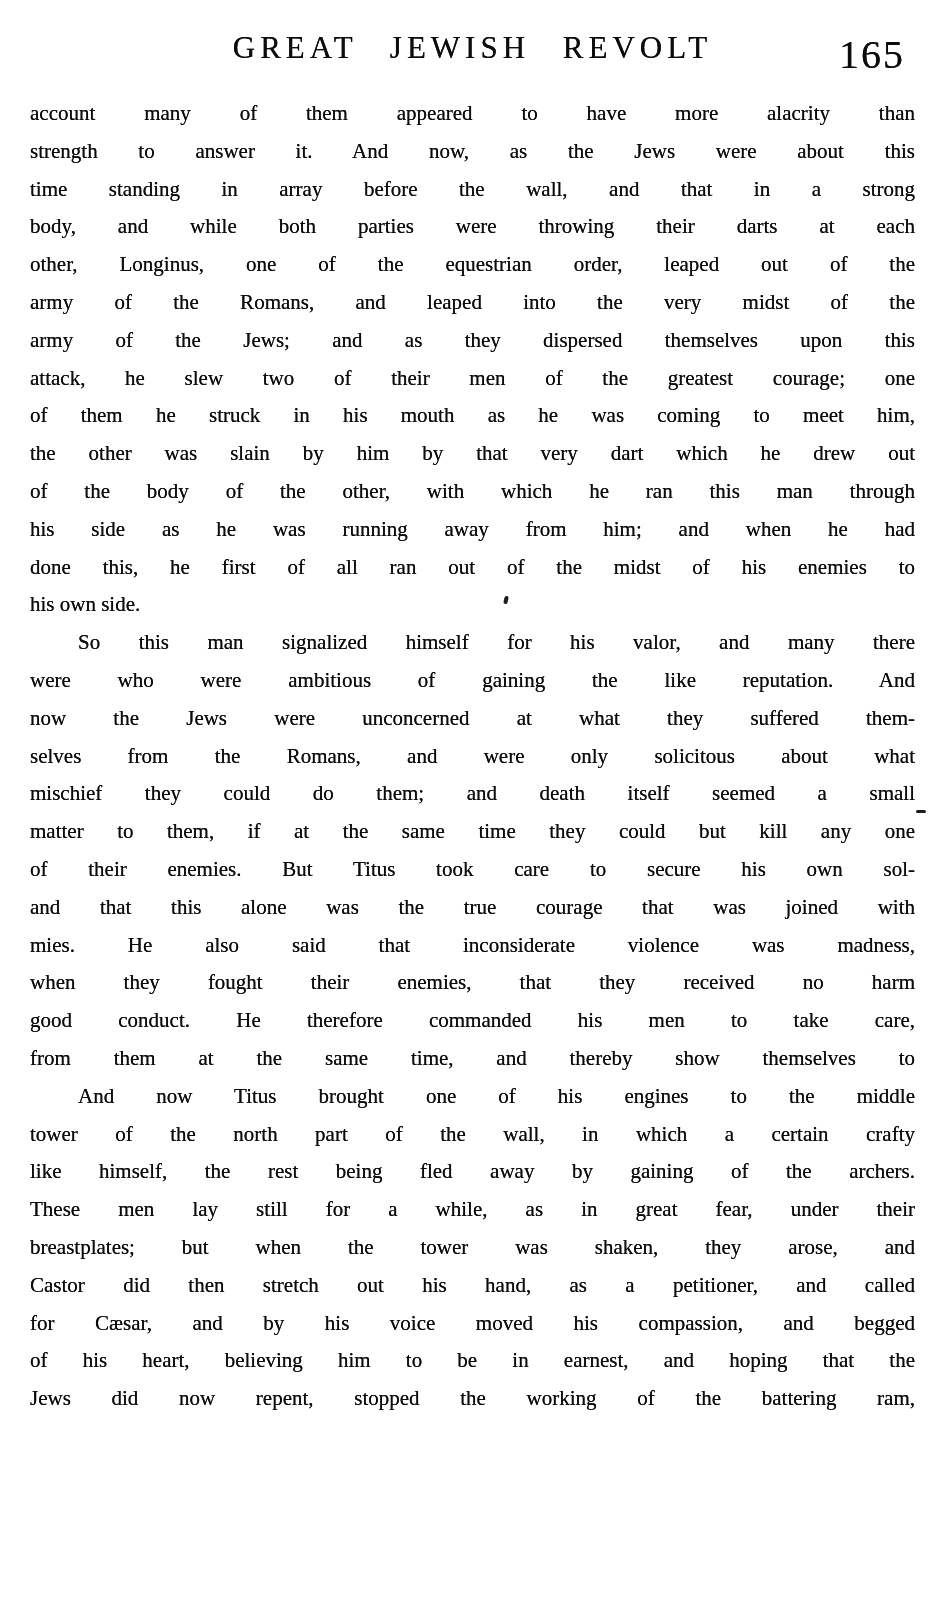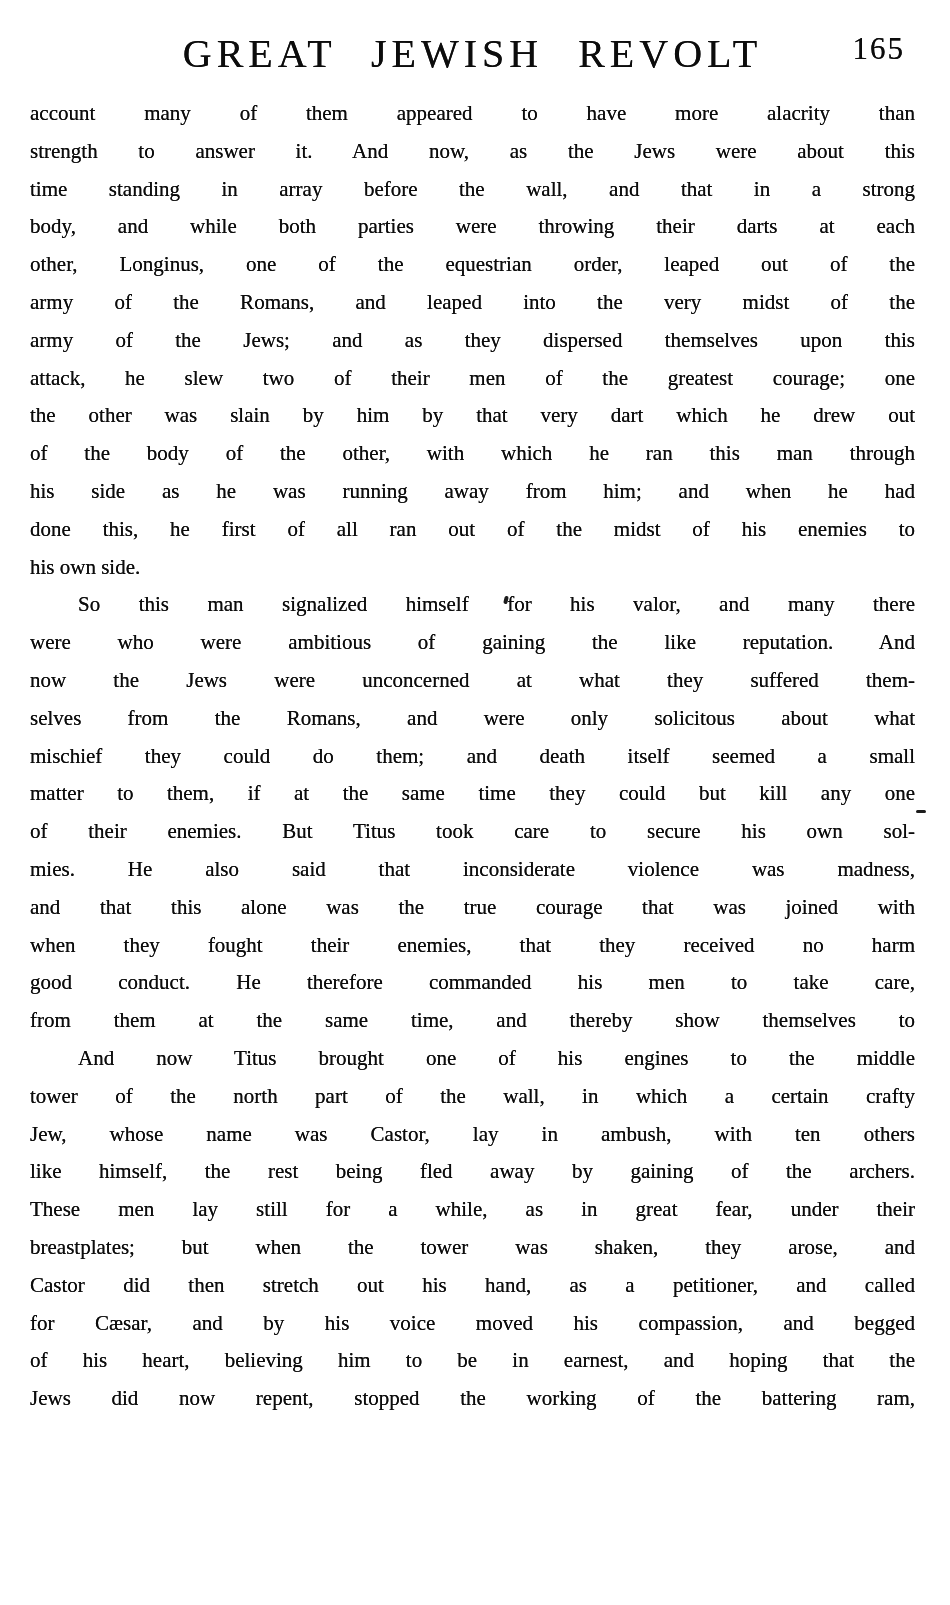--- a/index.html
+++ b/index.html
@@ -15,31 +15,31 @@
   .running-head {
     position: absolute;
     top: 30px;
     left: 30px;
     width: 885px;
     height: 40px;
   }
   .running-head .title {
     display: block;
     text-align: center;
-    font-size: 40px;
+    font-size: 31px;
     letter-spacing: 5px;
     word-spacing: 20px;
     white-space: nowrap;
     text-shadow: 0 0 0.6px rgba(0,0,0,0.85);
   }
   .running-head .pageno {
     position: absolute;
     right: 10px;
     top: 1px;
-    font-size: 31px;
+    font-size: 40px;
     letter-spacing: 2px;
     text-shadow: 0 0 0.6px rgba(0,0,0,0.85);
   }
   .body-text {
     position: absolute;
     top: 95px;
     left: 30px;
     width: 885px;
   }
   .paragraph { margin: 0; padding: 0; }
@@ -72,44 +72,44 @@
   <div class="body-text">
       <div class="paragraph">
         <div class="line">account many of them appeared to have more alacrity than</div>
         <div class="line">strength to answer it.  And now, as the Jews were about this</div>
         <div class="line">time standing in array before the wall, and that in a strong</div>
         <div class="line">body, and while both parties were throwing their darts at each</div>
         <div class="line">other, Longinus, one of the equestrian order, leaped out of the</div>
         <div class="line">army of the Romans, and leaped into the very midst of the</div>
         <div class="line">army of the Jews; and as they dispersed themselves upon this</div>
         <div class="line">attack, he slew two of their men of the greatest courage; one</div>
+        <div class="line">of them he struck in his mouth as he was coming to meet him,</div>
         <div class="line">the other was slain by him by that very dart which he drew out</div>
         <div class="line">of the body of the other, with which he ran this man through</div>
         <div class="line">his side as he was running away from him; and when he had</div>
         <div class="line">done this, he first of all ran out of the midst of his enemies to</div>
         <div class="line end">his own side.</div>
       </div>
       <div class="paragraph">
         <div class="line indent">So this man signalized himself for his valor, and many there</div>
         <div class="line">were who were ambitious of gaining the like reputation.  And</div>
         <div class="line">now the Jews were unconcerned at what they suffered them-</div>
         <div class="line">selves from the Romans, and were only solicitous about what</div>
         <div class="line">mischief they could do them; and death itself seemed a small</div>
         <div class="line">matter to them, if at the same time they could but kill any one</div>
         <div class="line">of their enemies.  But Titus took care to secure his own sol-</div>
+        <div class="line">and that this alone was the true courage that was joined with</div>
         <div class="line">mies.  He also said that inconsiderate violence was madness,</div>
-        <div class="line">and that this alone was the true courage that was joined with</div>
         <div class="line">when they fought their enemies, that they received no harm</div>
         <div class="line">good conduct.  He therefore commanded his men to take care,</div>
         <div class="line">from them at the same time, and thereby show themselves to</div>
       </div>
       <div class="paragraph">
         <div class="line indent">And now Titus brought one of his engines to the middle</div>
         <div class="line">tower of the north part of the wall, in which a certain crafty</div>
-        <div class="line">Jew, whose name was Castor, lay in ambush, with ten others</div>
         <div class="line">like himself, the rest being fled away by gaining of the archers.</div>
         <div class="line">These men lay still for a while, as in great fear, under their</div>
         <div class="line">breastplates; but when the tower was shaken, they arose, and</div>
         <div class="line">Castor did then stretch out his hand, as a petitioner, and called</div>
         <div class="line">for Cæsar, and by his voice moved his compassion, and begged</div>
         <div class="line">of his heart, believing him to be in earnest, and hoping that the</div>
         <div class="line">Jews did now repent, stopped the working of the battering ram,</div>
       </div>
     </div>
 <div class="speck comma" style="left: 504px; top: 596px;"></div>

